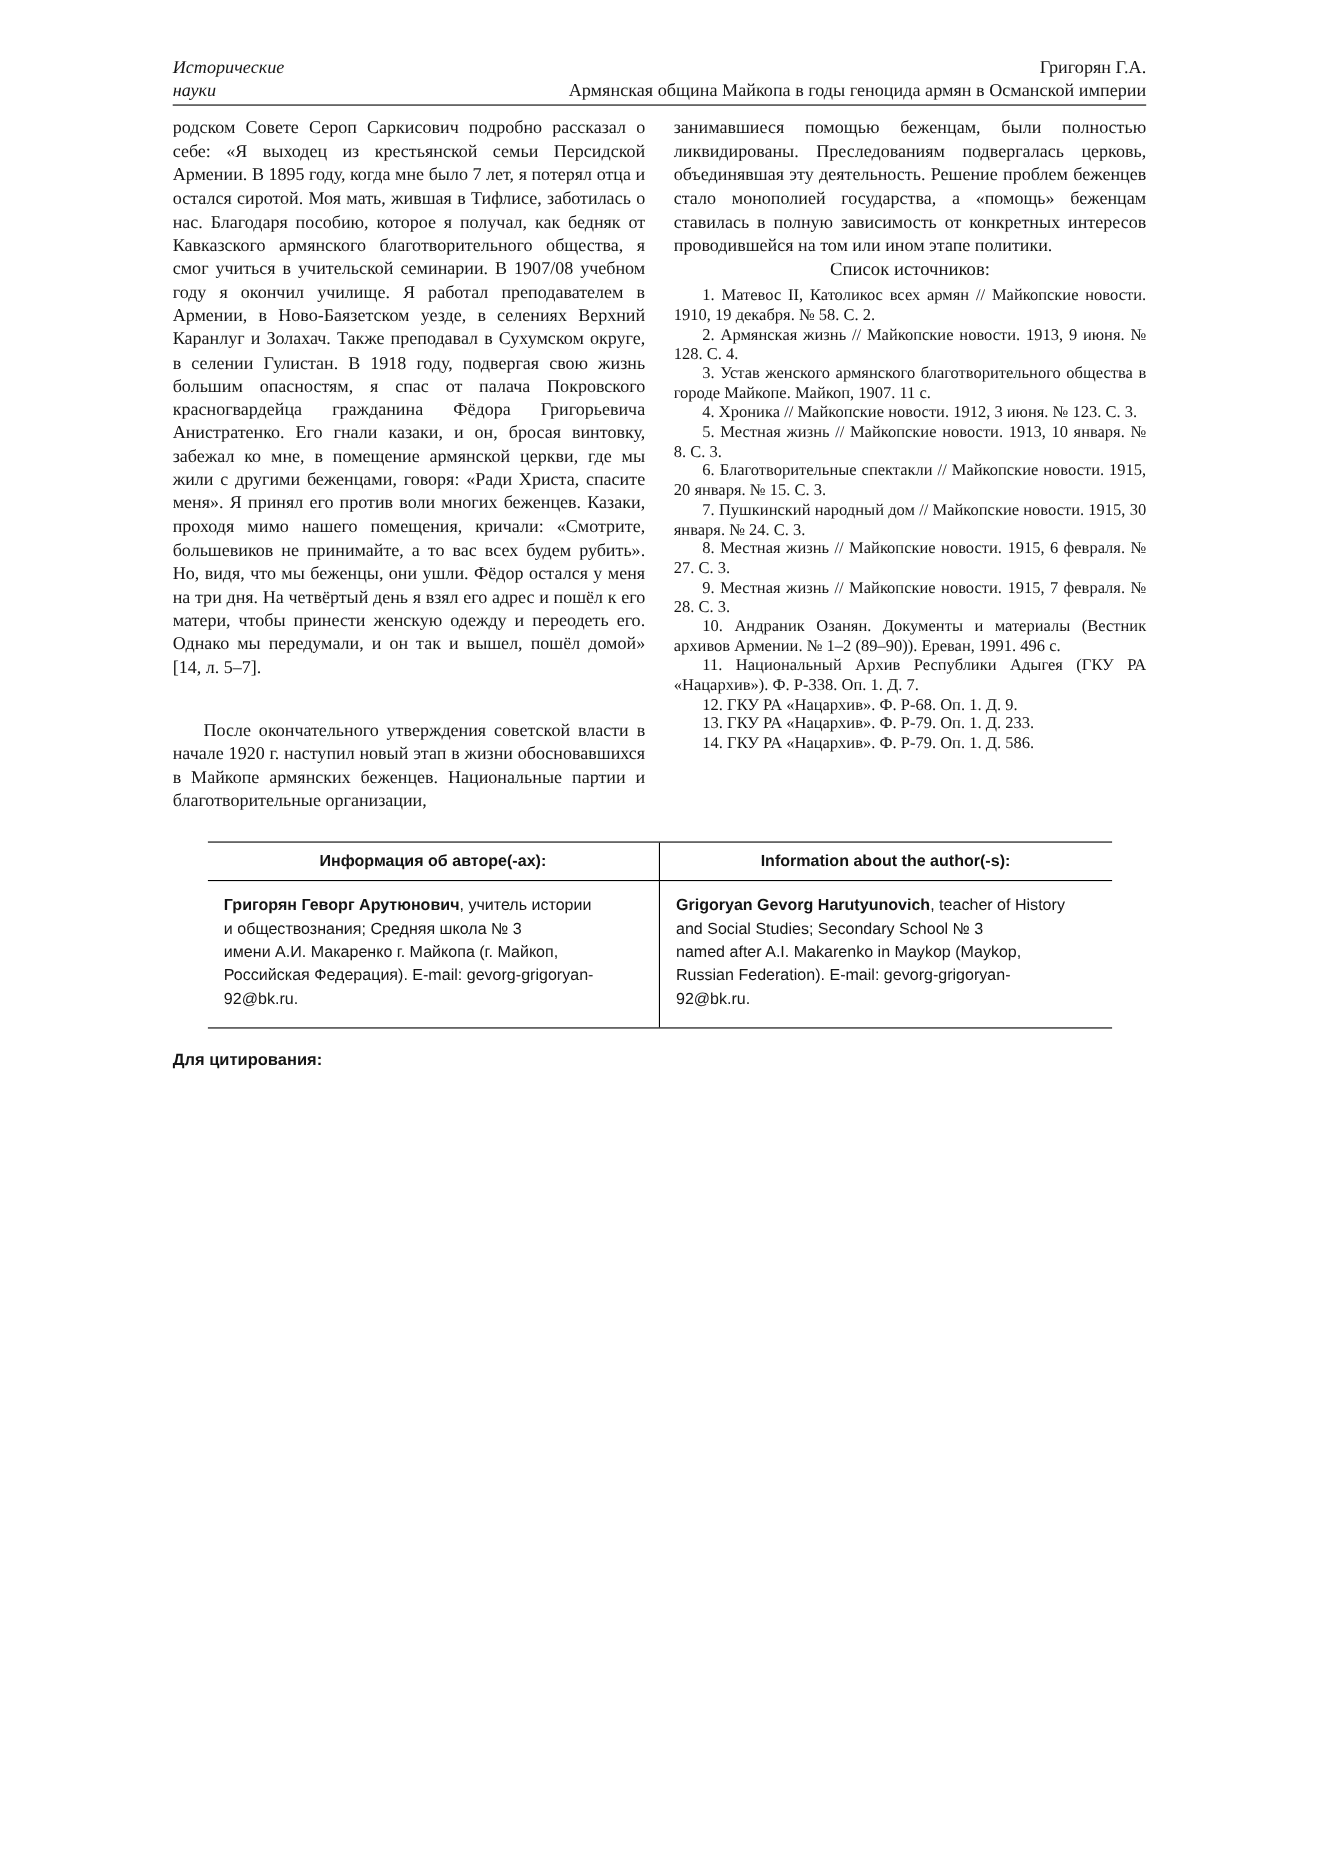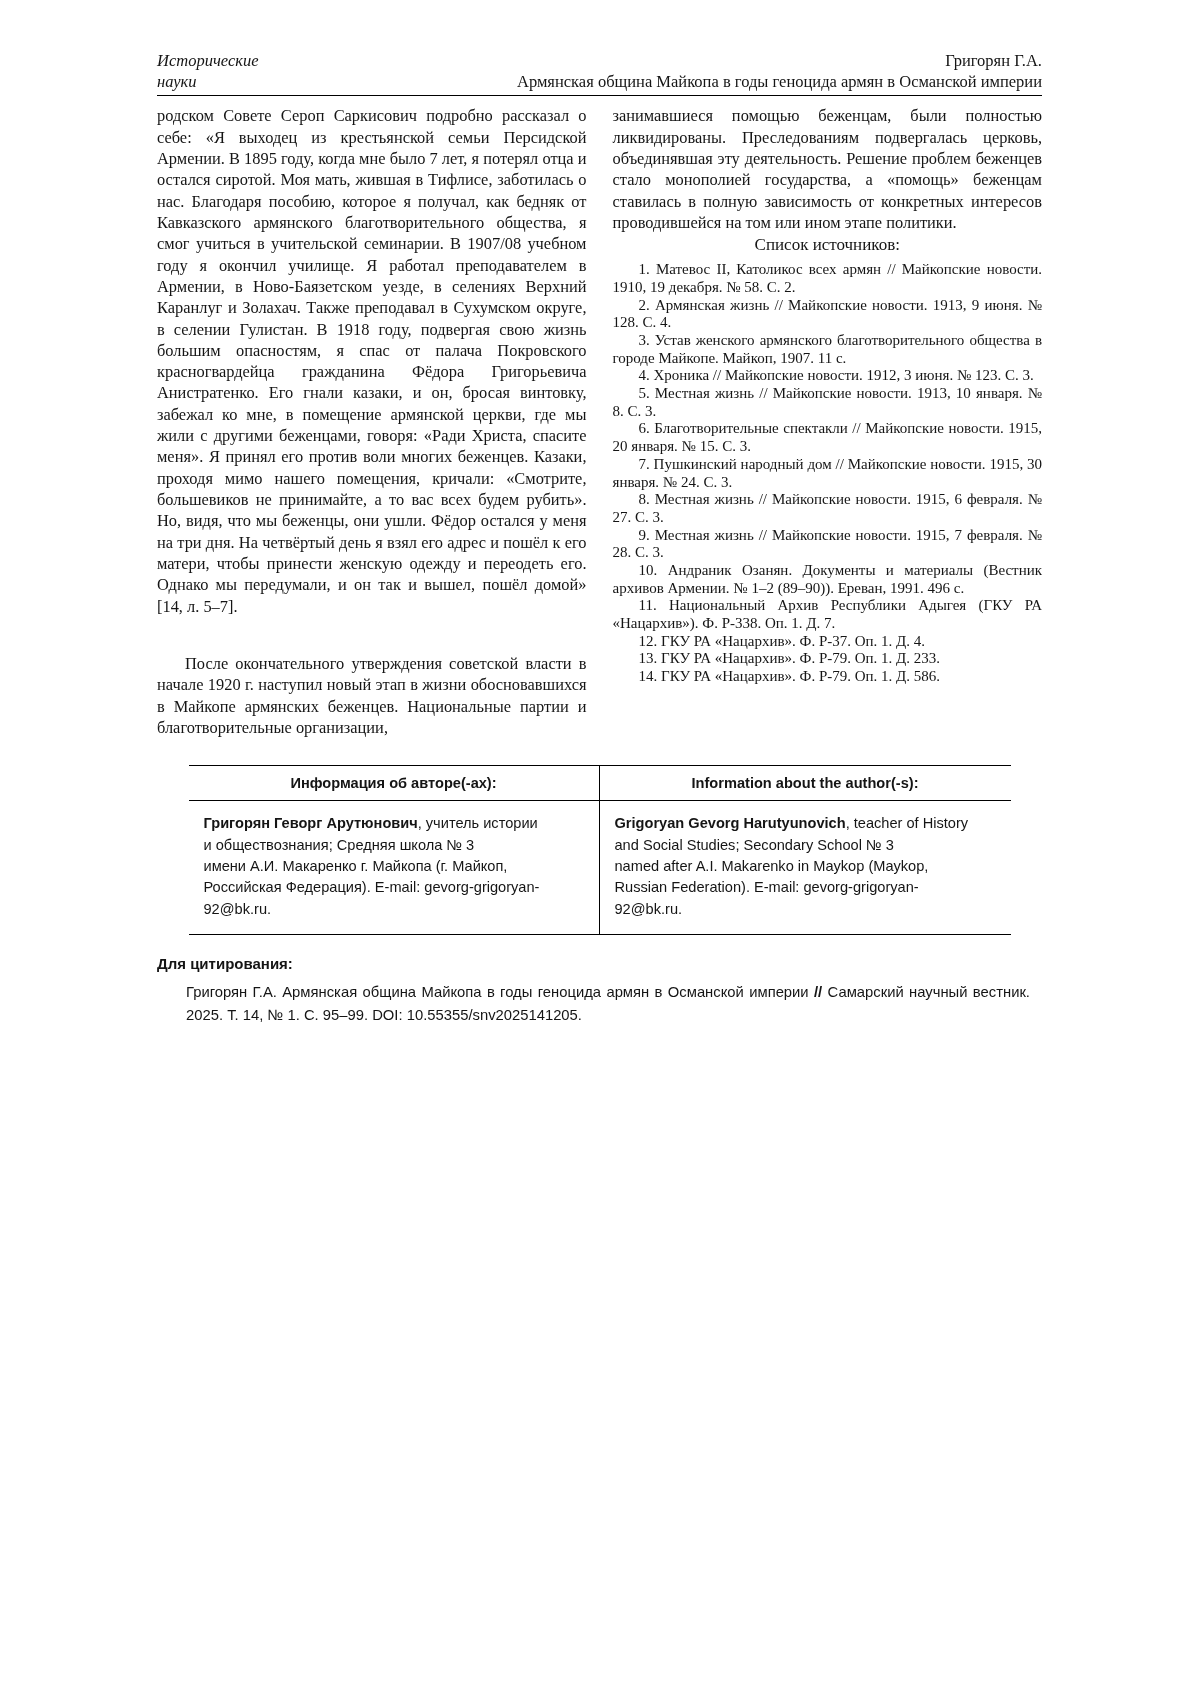--- a/index.html
+++ b/index.html
@@ -114,21 +114,21 @@
       <p class="ref">2. Армянская жизнь // Майкопские новости. 1913, 9 июня. № 128. С. 4.</p>
       <p class="ref">3. Устав женского армянского благотворительного общества в городе Майкопе. Майкоп, 1907. 11 с.</p>
       <p class="ref">4. Хроника // Майкопские новости. 1912, 3 июня. № 123. С. 3.</p>
       <p class="ref">5. Местная жизнь // Майкопские новости. 1913, 10 января. № 8. С. 3.</p>
       <p class="ref">6. Благотворительные спектакли // Майкопские новости. 1915, 20 января. № 15. С. 3.</p>
       <p class="ref">7. Пушкинский народный дом // Майкопские новости. 1915, 30 января. № 24. С. 3.</p>
       <p class="ref">8. Местная жизнь // Майкопские новости. 1915, 6 февраля. № 27. С. 3.</p>
       <p class="ref">9. Местная жизнь // Майкопские новости. 1915, 7 февраля. № 28. С. 3.</p>
       <p class="ref">10. Андраник Озанян. Документы и материалы (Вестник архивов Армении. № 1–2 (89–90)). Ереван, 1991. 496 с.</p>
       <p class="ref">11. Национальный Архив Республики Адыгея (ГКУ РА «Нацархив»). Ф. Р-338. Оп. 1. Д. 7.</p>
-      <p class="ref">12. ГКУ РА «Нацархив». Ф. Р-37. Оп. 1. Д. 4.</p>
+      <p class="ref">12. ГКУ РА «Нацархив». Ф. Р-68. Оп. 1. Д. 9.</p>
       <p class="ref">13. ГКУ РА «Нацархив». Ф. Р-79. Оп. 1. Д. 233.</p>
       <p class="ref">14. ГКУ РА «Нацархив». Ф. Р-79. Оп. 1. Д. 586.</p>
     </div>
   </div>
 
   <div class="info-table">
     <div class="info-row head-row">
       <div class="info-cell left info-head">Информация об авторе(-ах):</div>
       <div class="info-cell info-head">Information about the author(-s):</div>
     </div>
@@ -141,21 +141,20 @@
       <div class="info-cell info-body"><span class="bold">Grigoryan Gevorg Harutyunovich</span><span class="prewrap">, teacher of History
 and Social Studies; Secondary School № 3
 named after A.I. Makarenko in Maykop (Maykop,
 Russian Federation). E-mail: gevorg-grigoryan-
 92@bk.ru.</span></div>
     </div>
   </div>
 
   <div class="cite">
     <div class="cite-label">Для цитирования:</div>
-    <p class="cite-text"><span>Григорян Г.А. Армянская община Майкопа в годы геноцида армян в Османской империи </span><span class="bold">//</span><span> Самарский научный вестник. 2025. Т. 14, № 1. С. 95–99. DOI: 10.55355/snv2025141205.</span></p>
   </div>
 
   <div class="footer">
     <div>Samara Journal of Science. 2025. Vol. 14, iss. 1</div>
     <div>99</div>
   </div>
 
 </div>
 
 </body></html>

